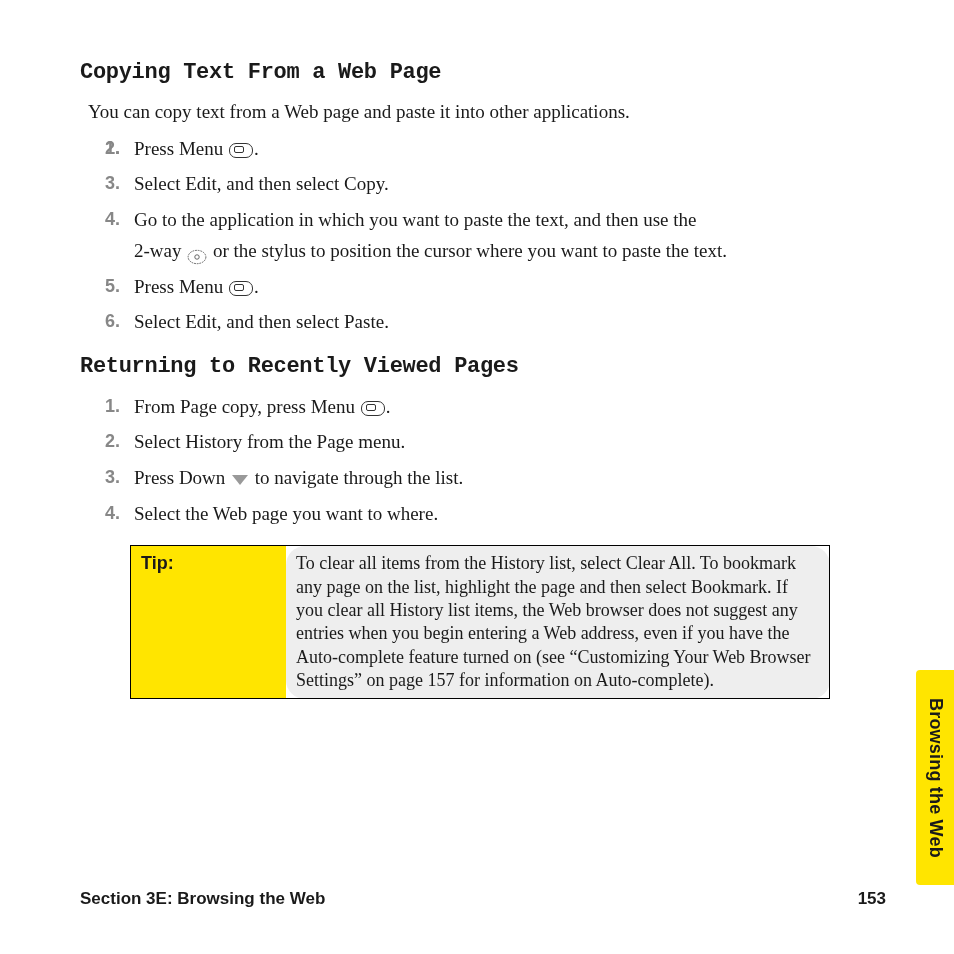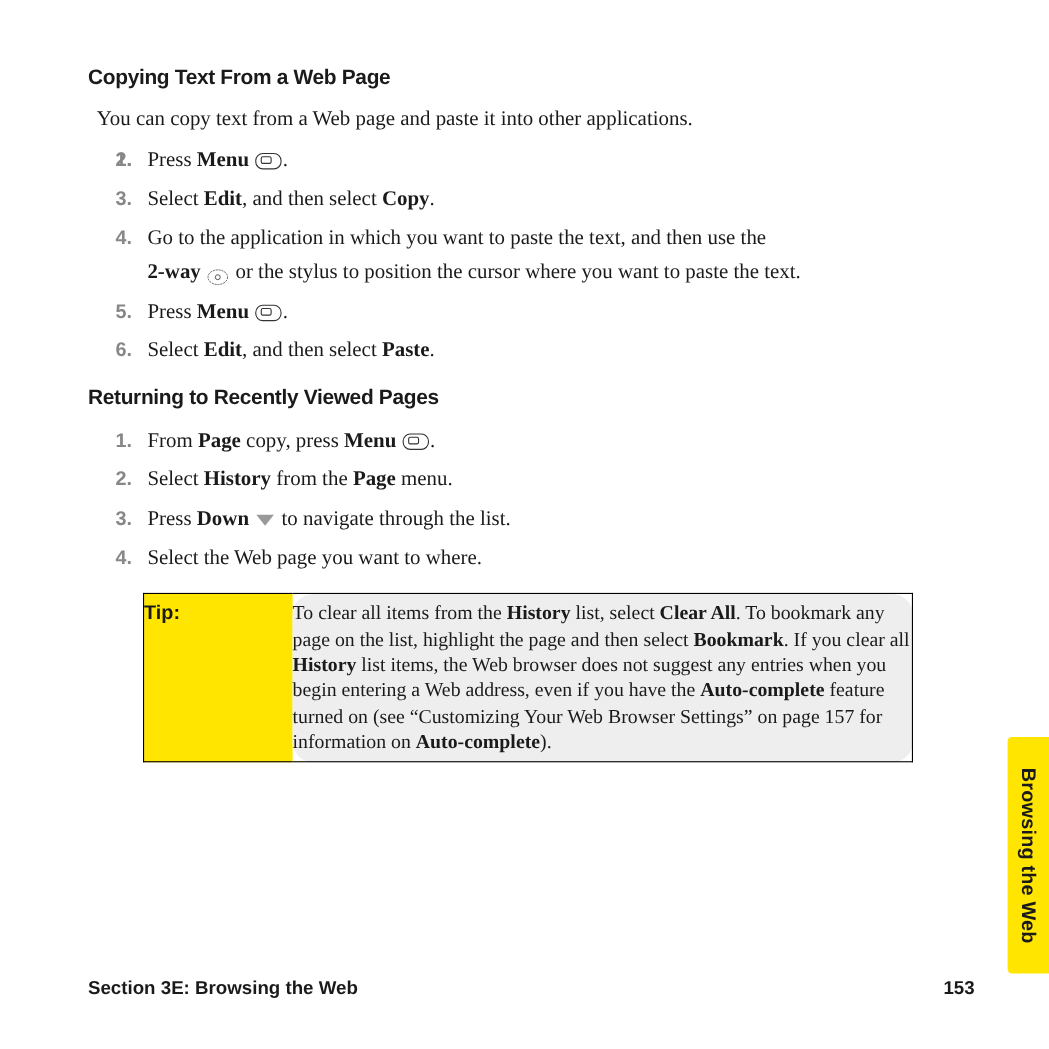--- a/index.html
+++ b/index.html
@@ -15,23 +15,23 @@
     box-sizing: border-box;
   }
   .page {
     padding: 60px 80px 50px 80px;
     box-sizing: border-box;
     width: 954px;
     height: 954px;
     position: relative;
   }
   h2 {
-    font-family: Liberation Sans, sans-serif;
-    font-weight: 800;
-    font-size: 19px;
+    font-family: Liberation Mono, monospace;
+    font-weight: 800;
+    font-size: 22px;
     margin: 0 0 14px 0;
     letter-spacing: -0.3px;
   }
   h2.second { margin-top: 18px; }
   p.body {
     margin: 0 0 10px 8px;
     line-height: 1.35;
   }
   ol {
     list-style: none;
@@ -48,21 +48,21 @@
     position: absolute;
     left: 0;
     top: 0;
     width: 32px;
     text-align: right;
     font-family: "Segoe UI", Arial, sans-serif;
     font-weight: 800;
     color: #878787;
     font-size: 18px;
   }
-  .bold { font-weight: 700; }
+  .bold { font-weight: 400; }
   .icon-pill {
     display: inline-block;
     vertical-align: middle;
     width: 22px;
     height: 13px;
     border: 1.5px solid #333;
     border-radius: 7px;
     position: relative;
     margin: 0 1px;
   }
@@ -91,21 +91,21 @@
     margin: 0 2px;
   }
   .tip-table {
     border-collapse: collapse;
     margin: 18px 0 0 50px;
     width: 700px;
     border: 1px solid #000;
   }
   .tip-table td {
     vertical-align: top;
-    padding: 6px 0;
+    padding: 6px 10px;
     font-size: 18px;
     line-height: 1.3;
   }
   .tip-label {
     background: #ffe500;
     width: 135px;
     font-family: "Segoe UI", Arial, sans-serif;
     font-weight: 800;
   }
   .tip-body {

